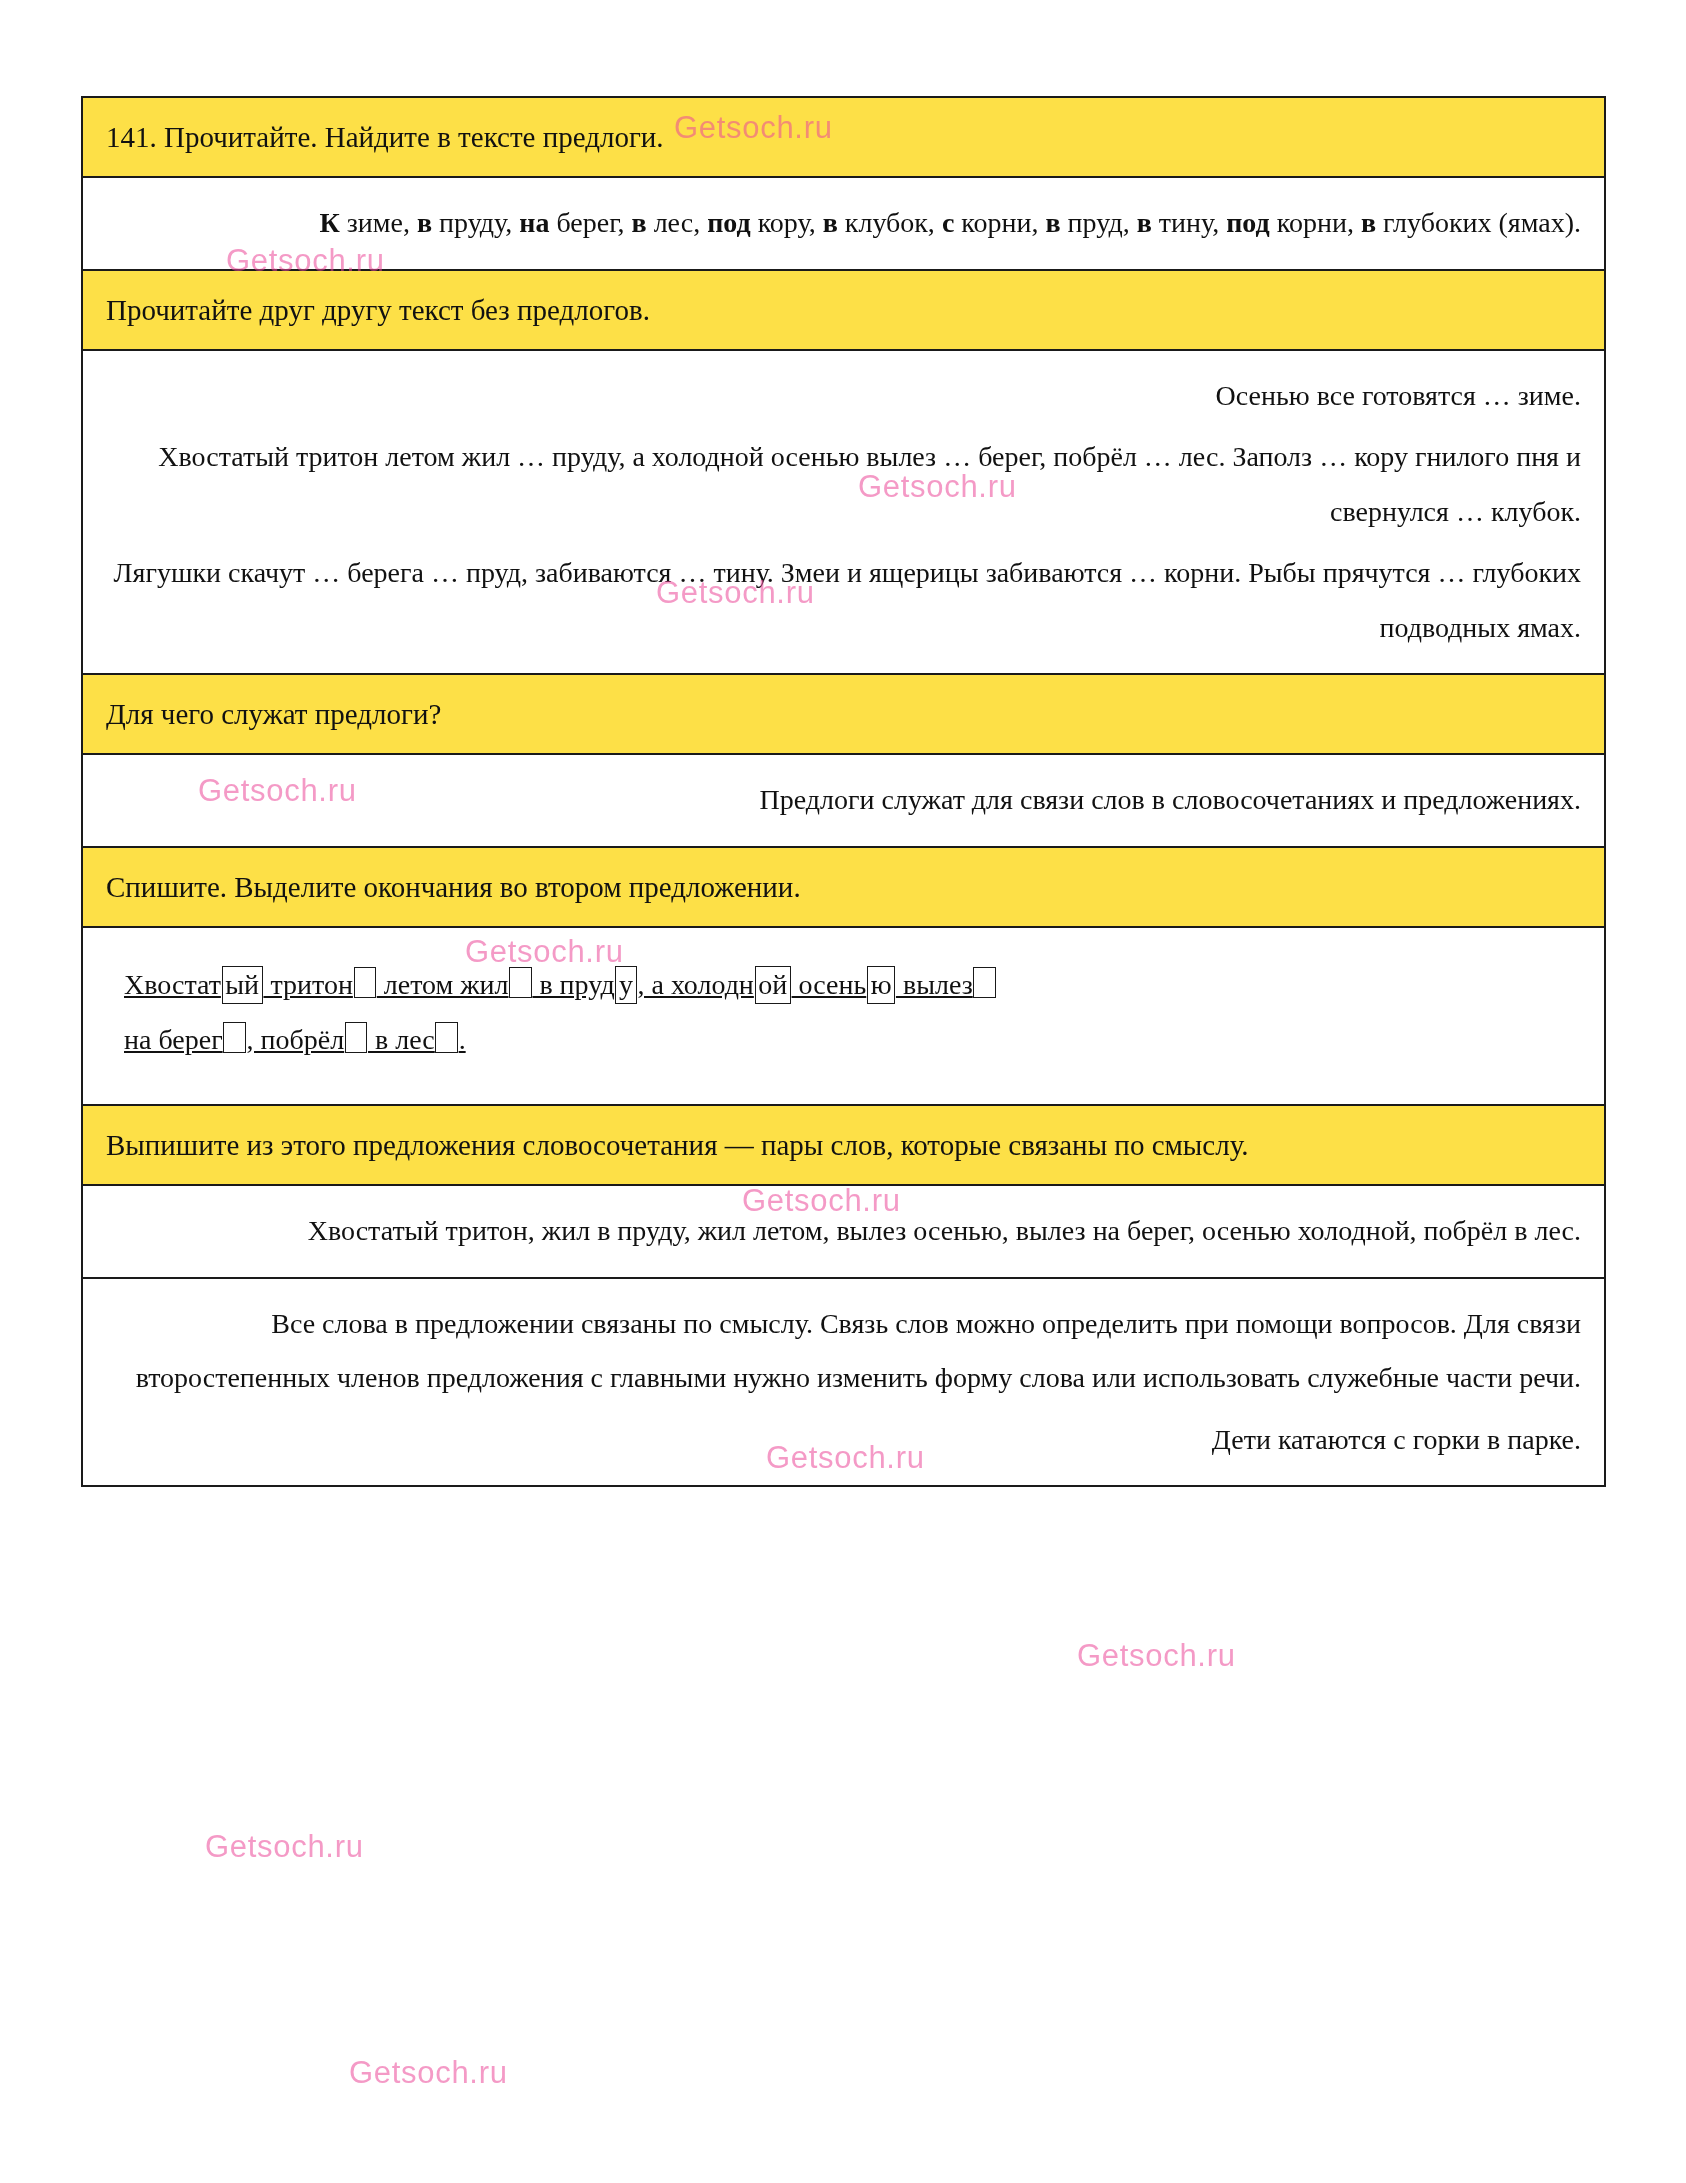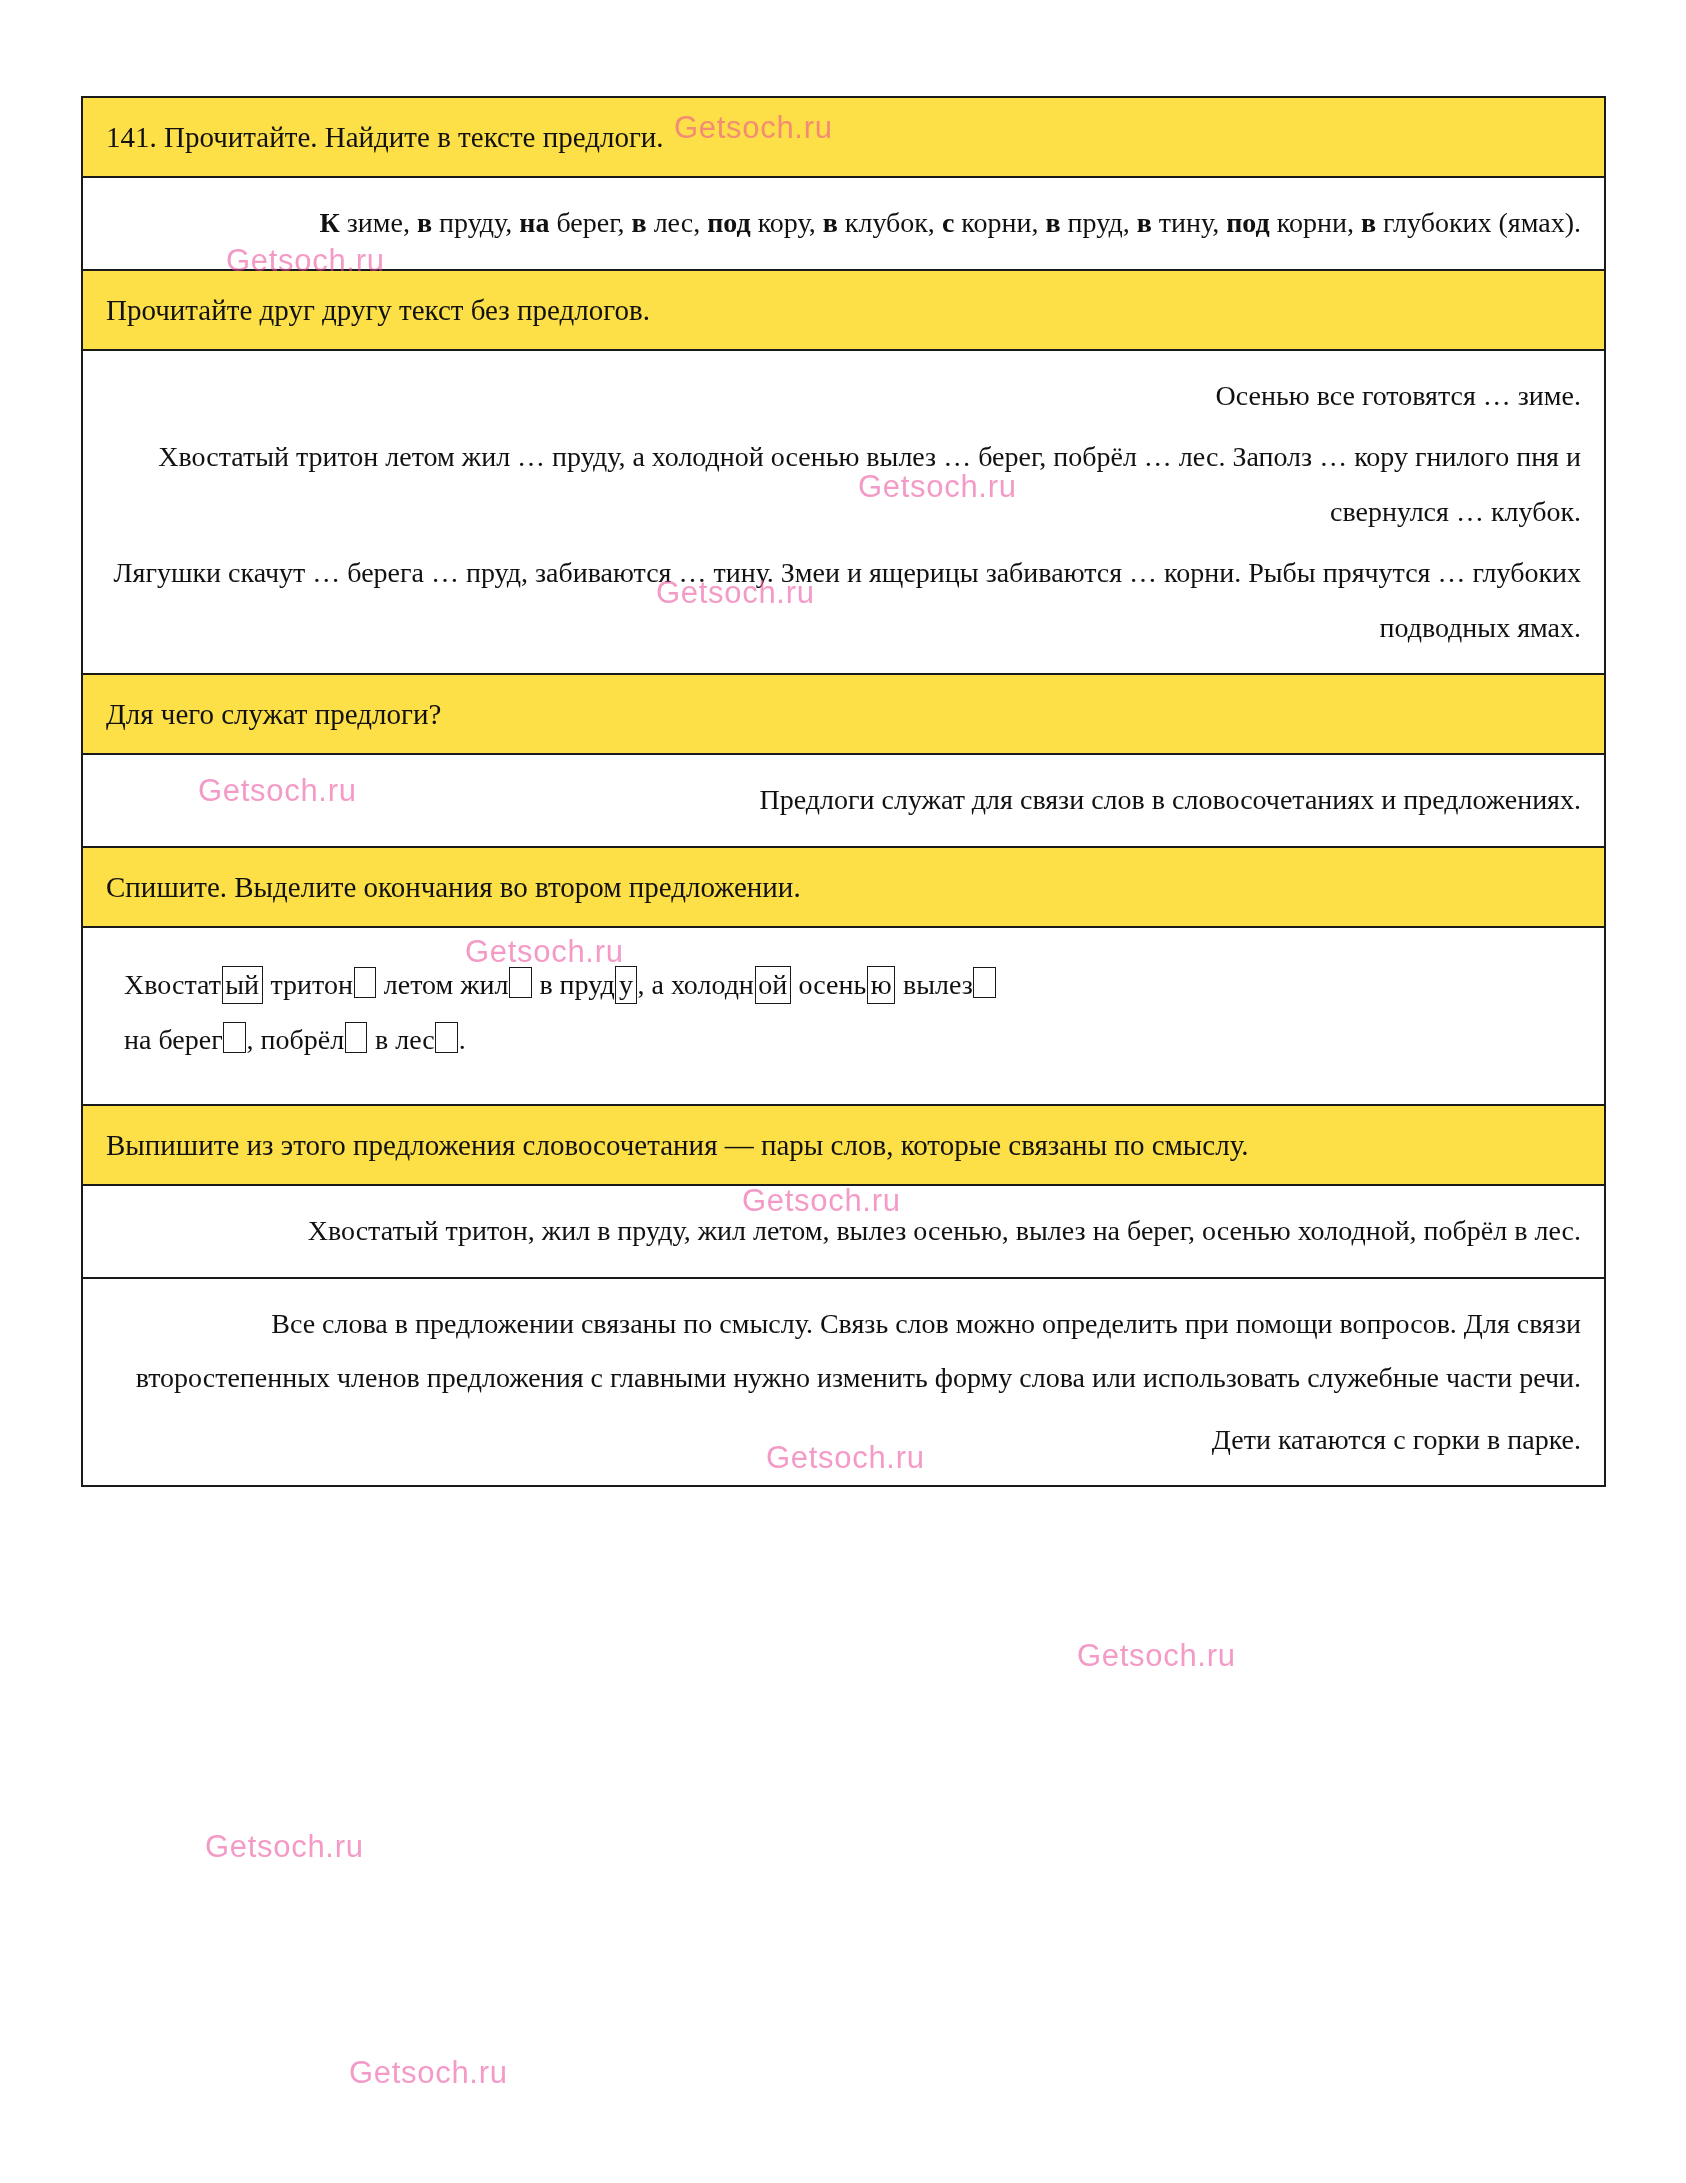--- a/index.html
+++ b/index.html
@@ -64,21 +64,21 @@
   .row.body p:last-child { margin-bottom: 0; }
   .just { text-align: justify; text-justify: inter-word; }
   b { font-weight: bold; }
 
   
   .scheme {
     padding: 30px 23px 37px 41px;
     font-size: 29px;
     line-height: 2.25;
   }
-  .scheme .line { white-space: normal; }
+  .scheme .line { white-space: normal; text-decoration: underline; }
   .endbox {
     display: inline-block;
     width: 20.5px;
     height: 29px;
     border: 1.4px solid #1a1a1a;
     vertical-align: -4.1px;
     margin: 0 0.7px;
   }
   .boxed {
     display: inline-block;

